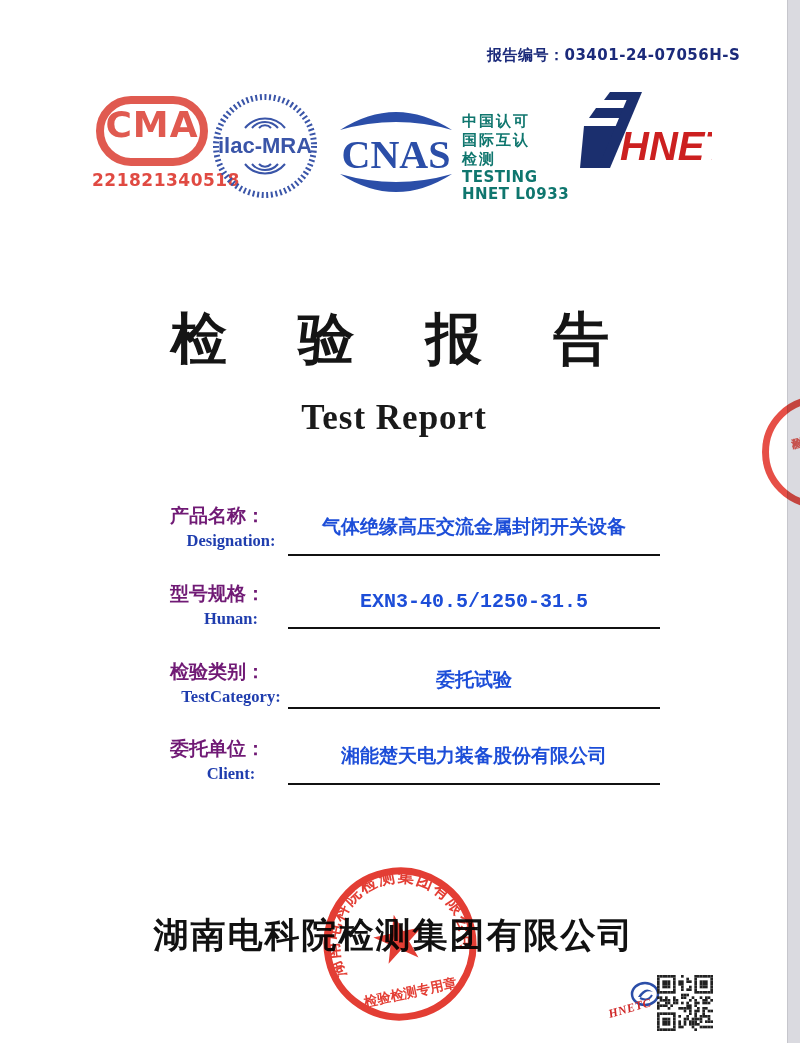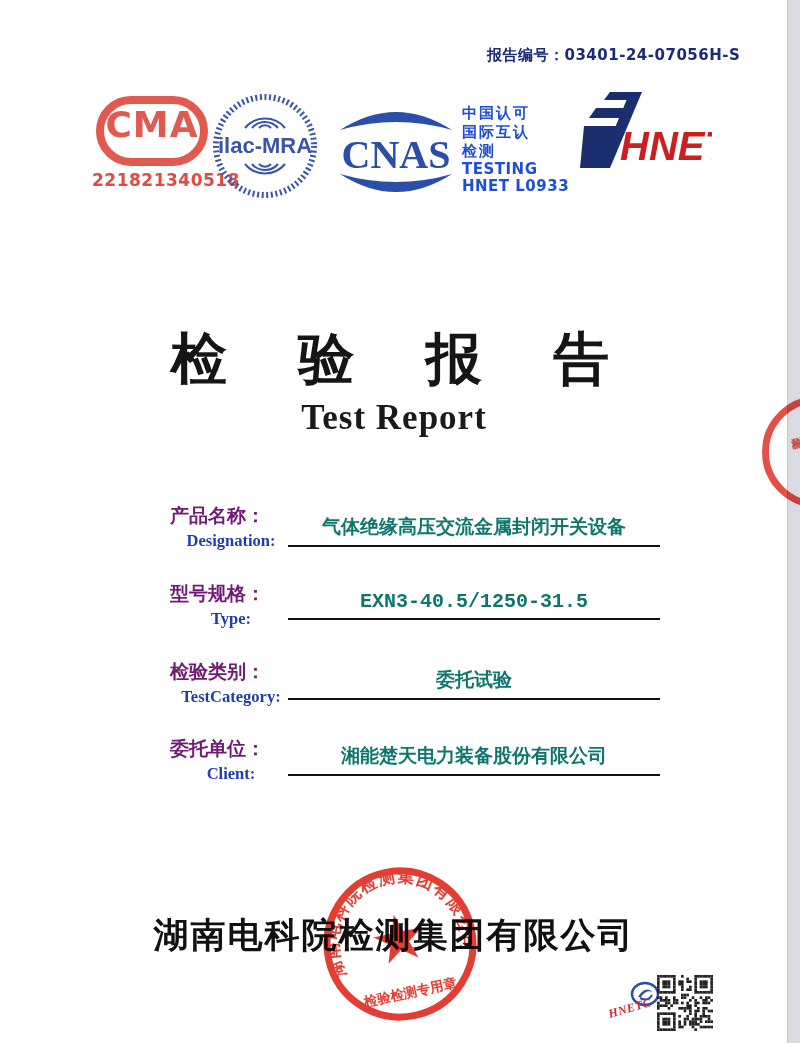--- a/index.html
+++ b/index.html
@@ -21,45 +21,45 @@
   
   .cma { position:absolute; left:92px; top:96px; width:120px; text-align:center; }
   .cma-shape {
     width:112px; height:70px; border:8px solid #e05a50; border-radius:40px;
     display:flex; align-items:flex-start; justify-content:center; margin:0 auto;
   }
   .cma-shape span { color:#e05a50; font-size:36px; font-weight:900; letter-spacing:1px; }
   .cma-num { margin-top:4px; color:#e04a42; font-size:17px; font-weight:bold; letter-spacing:0.5px; }
   .ilac { position:absolute; left:212px; top:90px; }
   .cnas-mark { position:absolute; left:334px; top:102px; }
-  .cnas-text { position:absolute; left:462px; top:104px; color:#1d4ed8; font-weight:bold; }
+  .cnas-text { position:absolute; left:462px; top:112px; color:#0f766e; font-weight:bold; }
   .cnas-text .zh { font-size:15px; line-height:19px; letter-spacing:2px; }
   .cnas-text .en { font-size:15px; line-height:17px; letter-spacing:0.5px; }
   .hnet { position:absolute; left:572px; top:86px; }
   
   .title-zh {
     position:absolute; top:302px; left:0; width:780px; text-align:center;
-    font-size:56px; font-weight:bold; color:#151515; letter-spacing:26px; text-indent:26px;margin-top:20px;
+    font-size:56px; font-weight:bold; color:#151515; letter-spacing:26px; text-indent:26px;
   }
   .title-en {
     position:absolute; top:398px; left:0; width:788px; text-align:center;
     font-family:"Liberation Serif", serif; font-size:35px; font-weight:600; color:#1a1a1a;
     letter-spacing:1px;
   }
   
   .f-label { position:absolute; left:170px; width:122px; }
   .f-label .zh { font-size:19px; font-weight:bold; color:#701a75; line-height:26px; }
   .f-label .en {
     font-family:"Liberation Serif", serif; font-size:16.5px; font-weight:bold;
     color:#1f3dae; line-height:26px; text-align:center;
   }
   .f-value {
     position:absolute; left:288px; width:372px; text-align:center;
-    border-bottom:2.5px solid #111; padding-bottom:5px;
-    font-size:19px; font-weight:bold; color:#0f766e;
+    border-bottom:2.5px solid #111; padding-bottom:14px;
+    font-size:19px; font-weight:bold; color:#1d4ed8;
   }
   .f-value.mono { font-family:"Liberation Mono","DejaVu Sans Mono",monospace; font-size:20px; }
   
   .company-zh {
     position:absolute; top:912px; left:0; width:788px; text-align:center;
     font-size:35px; font-weight:bold; color:#111; letter-spacing:2px;
   }
   .company-en {
     position:absolute; top:952px; left:0; width:788px; text-align:center;
     font-family:"Liberation Serif", serif; font-size:19.5px; font-weight:bold; color:#14205e;
@@ -147,21 +147,21 @@
   <div class="title-en">Test Report</div>
 
   <div class="f-label" style="top:502px">
     <div class="zh">产品名称：</div>
     <div class="en">Designation:</div>
   </div>
   <div class="f-value" style="top:514px">气体绝缘高压交流金属封闭开关设备</div>
 
   <div class="f-label" style="top:580px">
     <div class="zh">型号规格：</div>
-    <div class="en">Type:</div>
+    <div class="en">Hunan:</div>
   </div>
   <div class="f-value mono" style="top:590px">EXN3-40.5/1250-31.5</div>
 
   <div class="f-label" style="top:658px">
     <div class="zh">检验类别：</div>
     <div class="en">TestCategory:</div>
   </div>
   <div class="f-value" style="top:667px">委托试验</div>
 
   <div class="f-label" style="top:735px">

